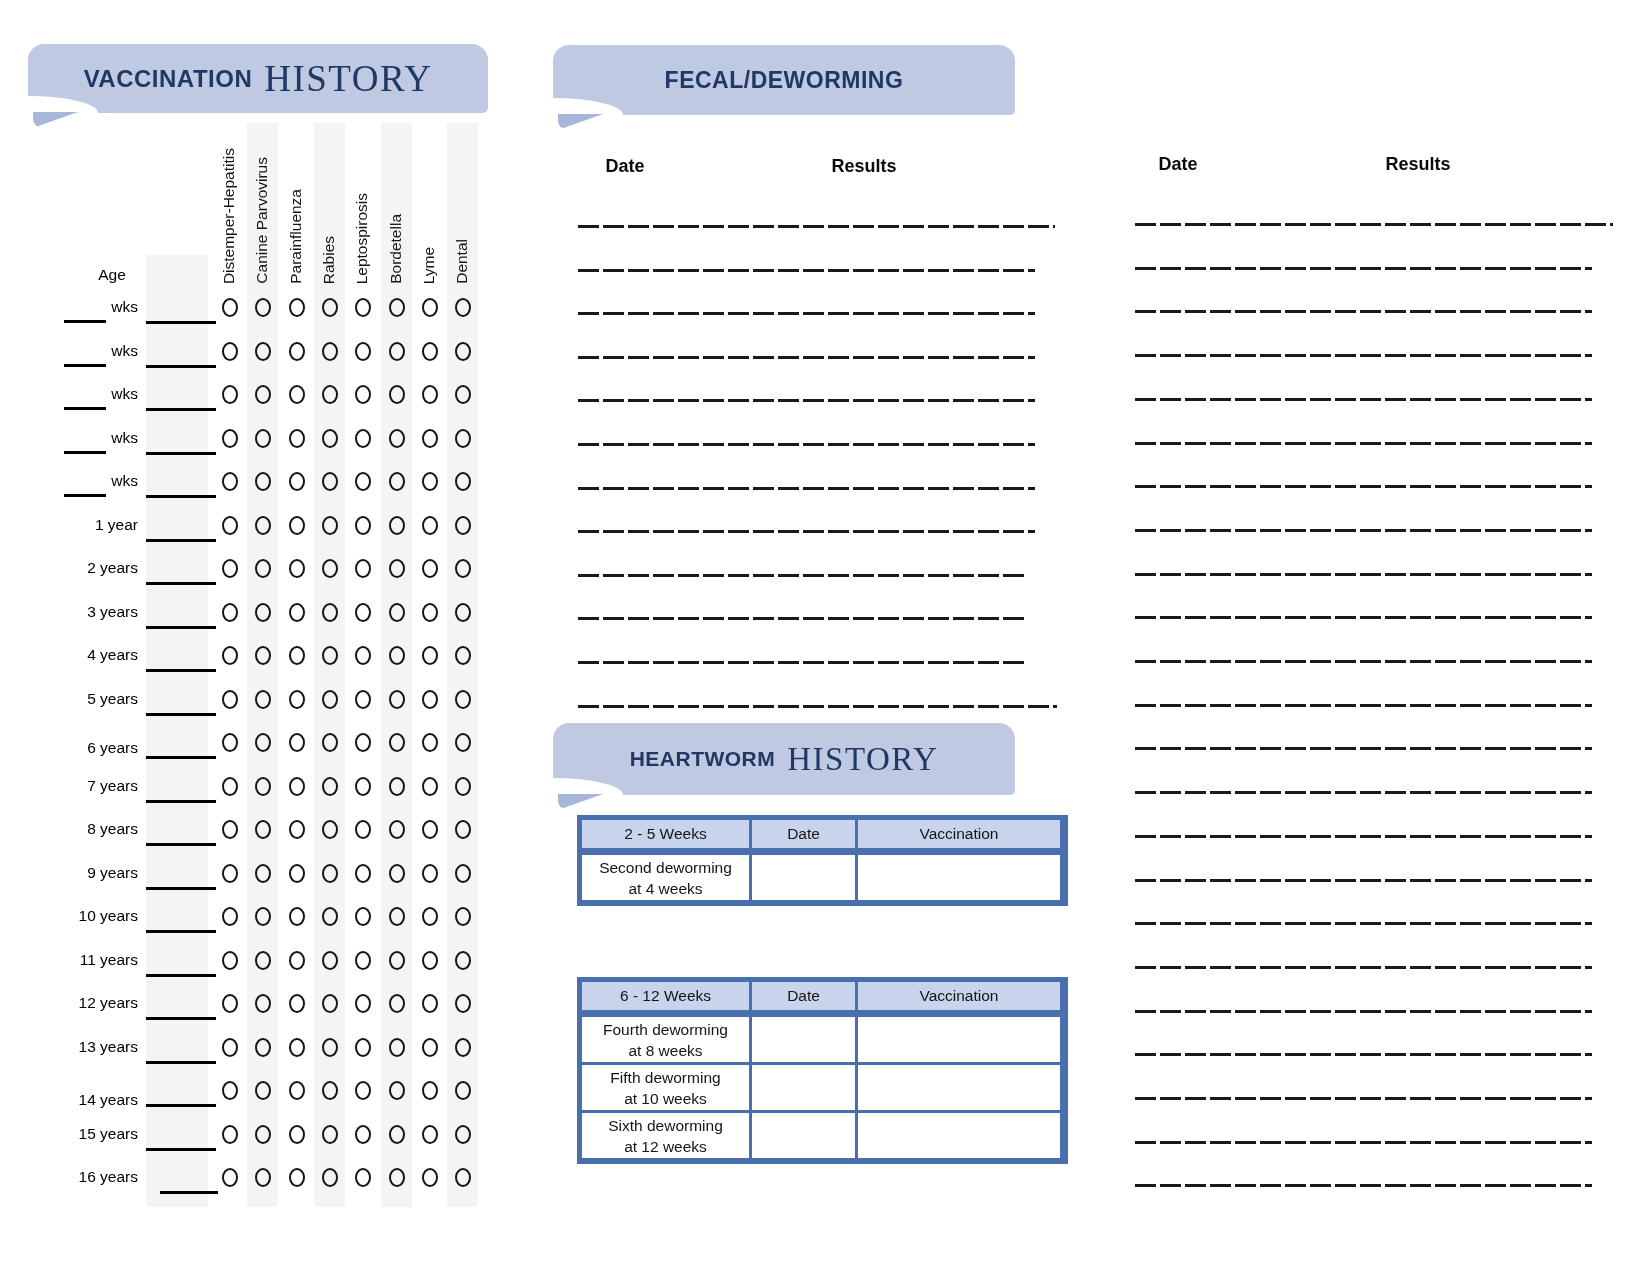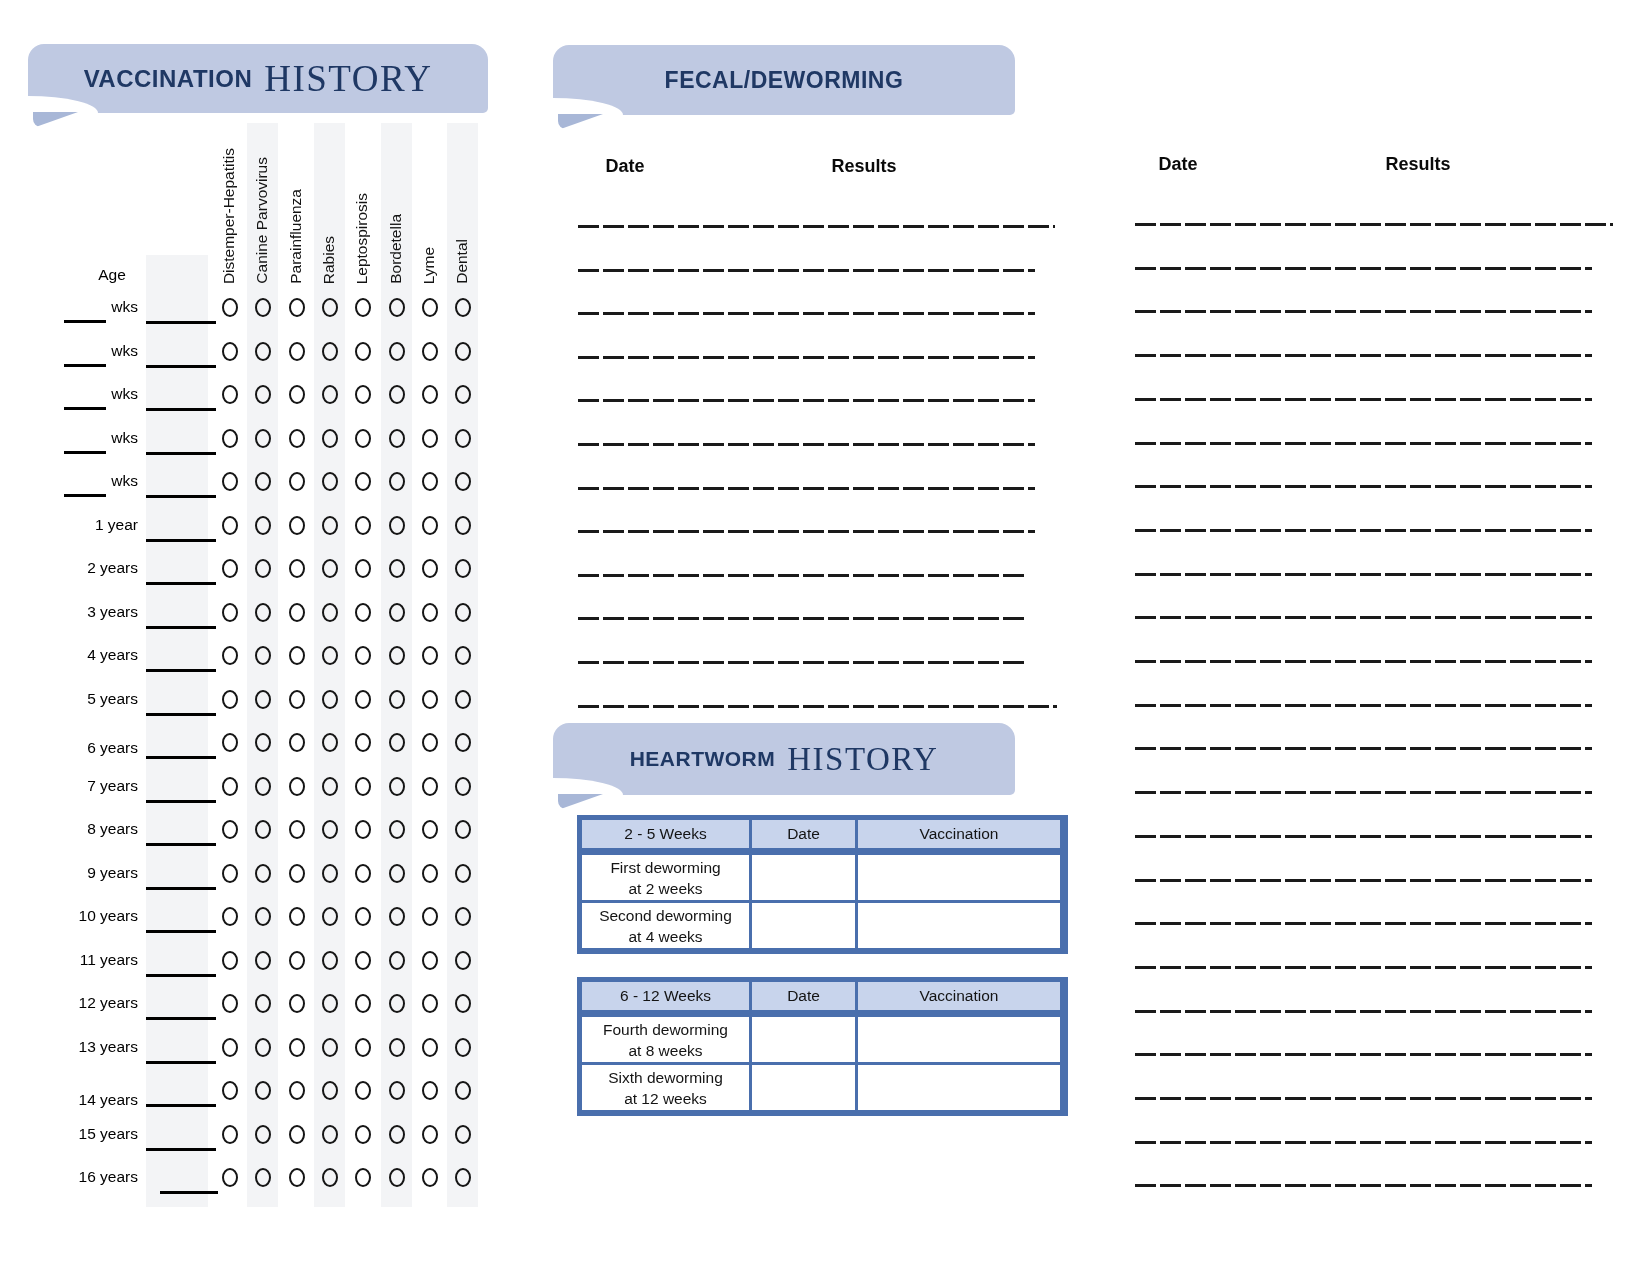--- a/index.html
+++ b/index.html
@@ -337,28 +337,20 @@
           <thead>
             <tr>
               <th>2 - 5 Weeks</th>
               <th>Date</th>
               <th>Vaccination</th>
             </tr>
           </thead>
           <tbody>
             <tr>
               <td>
-                <div>First deworming</div>
-                <div>at 2 weeks</div>
-              </td>
-              <td></td>
-              <td></td>
-            </tr>
-            <tr>
-              <td>
                 <div>Second deworming</div>
                 <div>at 4 weeks</div>
               </td>
               <td></td>
               <td></td>
             </tr>
           </tbody>
         </table>
         <table class="hw" style="left: 577px; top: 977px;">
           <colgroup>
@@ -371,20 +363,28 @@
               <th>6 - 12 Weeks</th>
               <th>Date</th>
               <th>Vaccination</th>
             </tr>
           </thead>
           <tbody>
             <tr>
               <td>
                 <div>Fourth deworming</div>
                 <div>at 8 weeks</div>
+              </td>
+              <td></td>
+              <td></td>
+            </tr>
+            <tr>
+              <td>
+                <div>Fifth deworming</div>
+                <div>at 10 weeks</div>
               </td>
               <td></td>
               <td></td>
             </tr>
             <tr>
               <td>
                 <div>Sixth deworming</div>
                 <div>at 12 weeks</div>
               </td>
               <td></td>

